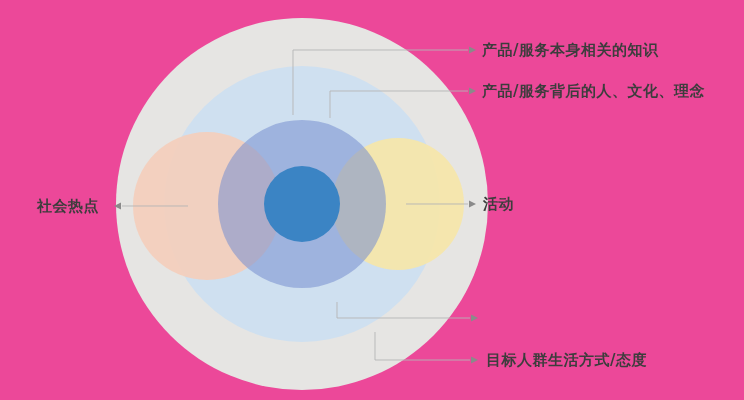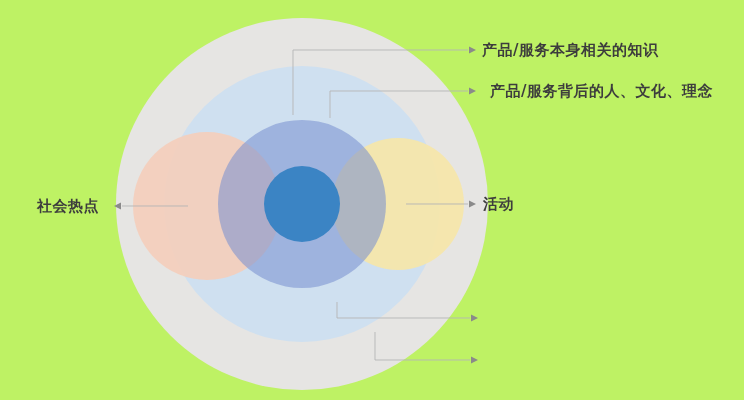--- a/index.html
+++ b/index.html
@@ -5,21 +5,21 @@
   html, body {
     margin: 0;
     padding: 0;
     background: #ffffff;
     font-family: "DejaVu Sans", "Liberation Sans", sans-serif;
   }
   .canvas {
     position: relative;
     width: 744px;
     height: 400px;
-    background: #bef264;
+    background: #ec4899;
     overflow: hidden;
   }
   .circle {
     position: absolute;
     border-radius: 50%;
   }
   .circle-outer  { left: 116px; top:  18px; width: 372px; height: 372px; }
   .circle-ring2  { left: 164px; top:  66px; width: 276px; height: 276px; }
   .circle-left   { left: 133px; top: 132px; width: 148px; height: 148px; opacity: 0.92; }
   .circle-right  { left: 332px; top: 138px; width: 132px; height: 132px; opacity: 0.92; }
@@ -79,16 +79,17 @@
     <polygon points="476,204 469,200.5 469,207.5" style="fill: rgb(138, 138, 138);"></polygon>
 
     <path class="line" d="M337,302 L337,318 L470,318" style="stroke: rgb(181, 181, 181);"></path>
     <polygon points="478,318 471,314.5 471,321.5" style="fill: rgb(138, 138, 138);"></polygon>
 
     <path class="line" d="M375,332 L375,360 L470,360" style="stroke: rgb(181, 181, 181);"></path>
     <polygon points="478,360 471,356.5 471,363.5" style="fill: rgb(138, 138, 138);"></polygon>
   </svg>
 
   <div class="label label-top1" style="color: rgb(61, 61, 61);">产品/服务本身相关的知识</div>
-  <div class="label label-top2" style="color: rgb(61, 61, 61); margin-left: 8px;">产品/服务背后的人、文化、理念</div>
+  <div class="label label-top2" style="color: rgb(61, 61, 61);">产品/服务背后的人、文化、理念</div>
   <div class="label label-left" style="color: rgb(61, 61, 61); font-family: Liberation Serif, serif;">社会热点</div>
   <div class="label label-right" style="color: rgb(61, 61, 61);">活动</div>
+  <div class="label label-bottom2" style="color: rgb(61, 61, 61);">目标人群生活方式/态度</div>
 </div>
 
 </body></html>

